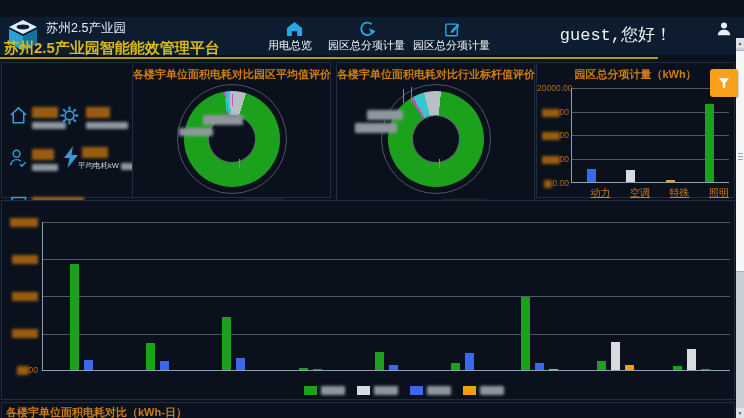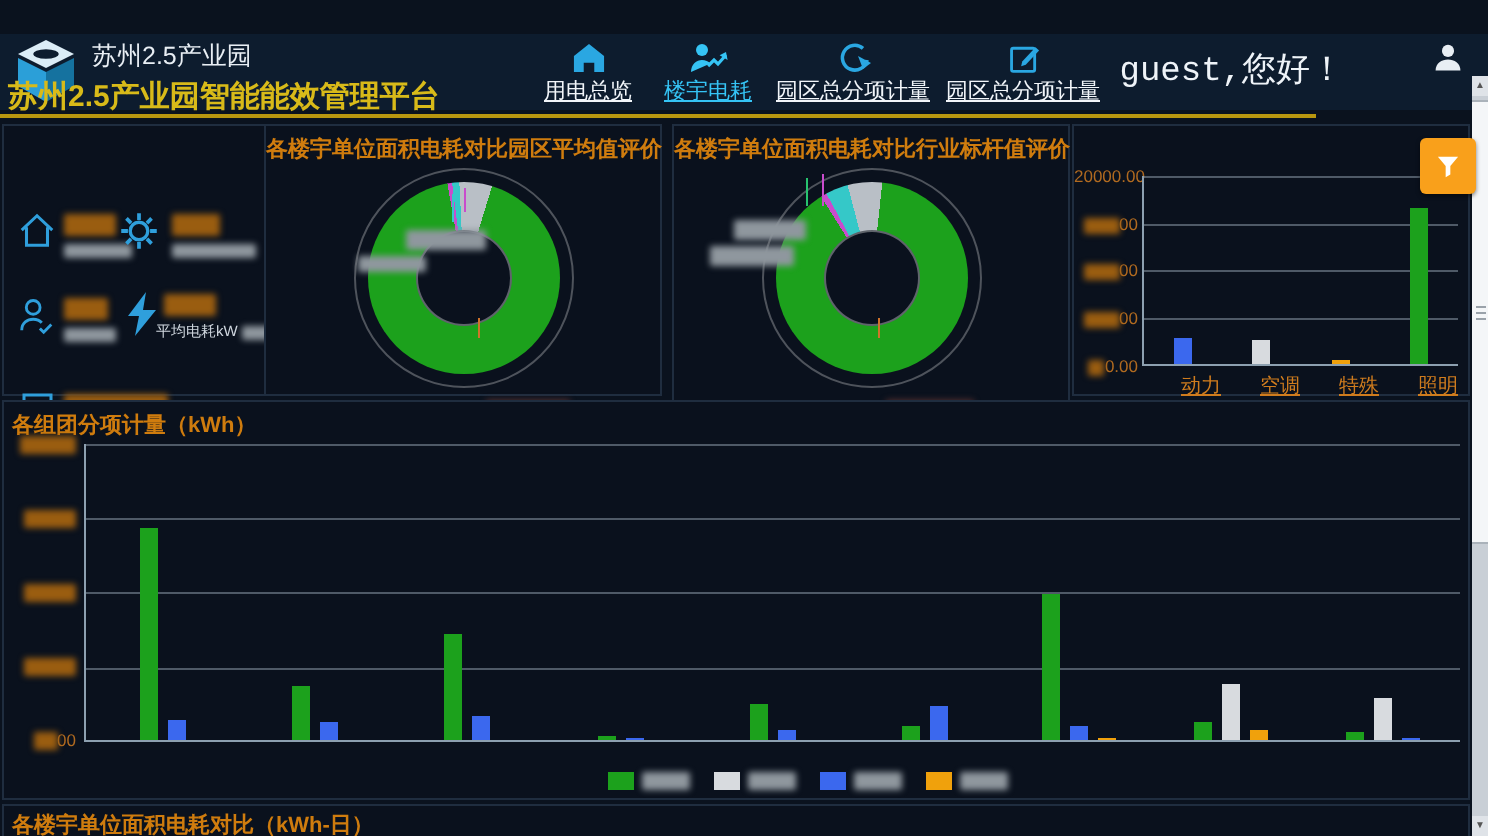--- a/index.html
+++ b/index.html
@@ -7,21 +7,21 @@
     width:744px;height:418px;position:relative;overflow:hidden;
     background:#0a121e;color:#dfe7ee;
     font-family:"Liberation Sans",sans-serif;
   }
   .abs{position:absolute;margin-top:32px;}
   
   .header{position:absolute;top:0;left:0;width:744px;height:38px;background:#0d1c2e;margin-top:17px;}
   .logo{position:absolute;left:6px;top:2px;width:34px;height:34px;}
   .app-title{position:absolute;left:46px;top:3px;font-size:12.5px;line-height:16px;color:#e8eef4;}
   .nav{position:absolute;left:264px;top:2px;display:flex;}
-  .nav-item{text-align:center;color:#f2f6fa;font-size:11px;cursor:pointer;padding:0 4px;min-width:52px;text-decoration:underline;}
+  .nav-item{color:#f2f6fa;font-size:11px;cursor:pointer;padding:0 4px;min-width:52px;}
   .nav-item .nico{height:19px;display:flex;align-items:center;justify-content:center;}
   .nav-item.active{color:#35c4f5;}
   .greeting{position:absolute;right:72px;top:6px;font-size:17px;color:#eef3f8;font-family:Liberation Mono, monospace;}
   .user-ic{position:absolute;right:12px;top:4px;}
   
   .titlebar-text{position:absolute;left:4px;top:39px;font-size:15px;font-weight:bold;color:#d8ba19;}
   .title-underline{position:absolute;left:0;top:57px;width:658px;height:2px;background:#b8960f;}
   
   .panel{position:absolute;background:#0a111d;border:1px solid #1f2d3f;box-sizing:border-box;}
   .panel-title{position:absolute;top:4px;left:0;right:0;text-align:center;font-size:11px;font-weight:bold;color:#cf7c0e;white-space:nowrap;}
@@ -72,31 +72,20 @@
   </div>
   <div class="nav">
     <div class="nav-item">
       <span class="nico">
         <svg width="17" height="16" viewBox="0 0 18 17">
             <path d="M9 1l8 6.5v8.5h-5.2v-5H6.2v5H1V7.5z" fill="#2aa7e2"></path>
           </svg>
       </span>
       <div>用电总览</div>
     </div>
-    <div class="nav-item active">
-      <span class="nico">
-        <svg width="20" height="16" viewBox="0 0 20 16">
-          <circle cx="7" cy="4" r="3" fill="#35c4f5"></circle>
-          <path d="M1.5 15c0-4 2.8-6 5.5-6 1.7 0 3.2.7 4.2 1.8z" fill="#35c4f5"></path>
-          <path d="M10 12l3-3 2 2 4-4.5" stroke="#35c4f5" stroke-width="1.6" fill="none"></path>
-          <polygon points="19,5 19.8,9 15.8,6.6" fill="#35c4f5"></polygon>
-        </svg>
-      </span>
-      <div>楼宇电耗</div>
-    </div>
     <div class="nav-item" style="min-width:76px">
       <span class="nico">
         <svg width="18" height="16" viewBox="0 0 18 16">
           <path d="M13.5 3.2A6.2 6.2 0 1 0 15.5 9" stroke="#2aa7e2" stroke-width="1.8" fill="none"></path>
           <polygon points="11,7 17.5,10.5 13.5,13.5" fill="#2aa7e2"></polygon>
         </svg>
       </span>
       <div>园区总分项计量</div>
     </div>
     <div class="nav-item" style="min-width:76px">
@@ -190,20 +179,21 @@
     </div>
   <span class="rd rd-g abs" style="left:30px;top:15px;width:36px;height:10px;"></span>
   <span class="rd rd-g abs" style="left:18px;top:28px;width:42px;height:10px;"></span>
   <span class="leader" style="left:66px;top:26px;height:14px;background:#27c36f;"></span>
   <span class="leader" style="left:74px;top:24px;height:16px;background:#c94ccc;"></span>
   <span class="leader" style="left:102px;top:96px;height:10px;background:#d0722a;"></span>
   <span class="rd rd-d abs" style="left:106px;top:105px;width:44px;height:13px;"></span>
 </div>
 
 <div class="panel" style="left:536px;top:62px;width:199px;height:136px;">
+  <div class="panel-title">园区总分项计量（kWh）</div>
   <div class="funnel-btn" style="right:-4px;top:6px;">
     <svg width="14" height="14" viewBox="0 0 18 18">
         <path d="M2.5 3h13l-5 6v5.5l-3 1.8V9z" fill="#fff"></path>
       </svg>
   </div>
   <div class="ylab" style="left:0;top:20px;width:32px;">20000.00</div>
   <div class="ylab" style="left:0;top:44px;width:32px;"><span class="rd rd-o" style="width:18px;height:8px;"></span><span>00</span></div>
   <div class="ylab" style="left:0;top:67px;width:32px;"><span class="rd rd-o" style="width:18px;height:8px;"></span><span>00</span></div>
   <div class="ylab" style="left:0;top:91px;width:32px;"><span class="rd rd-o" style="width:18px;height:8px;"></span><span>00</span></div>
   <div class="ylab" style="left:0;top:115px;width:32px;"><span class="rd rd-o" style="width:8px;height:8px;"></span><span>0.00</span></div>
@@ -229,21 +219,20 @@
   </div>
   <div class="cats" id="summary-cats" style="left:34px;top:123px;width:158px;">
       <span>动力</span>
       <span>空调</span>
       <span>特殊</span>
       <span>照明</span>
     </div>
 </div>
 
 <div class="panel" style="left:1px;top:200px;width:734px;height:200px;">
-  <div class="panel-title left">各组团分项计量（kWh）</div>
   <div class="ylab" style="left:2px;top:16px;width:34px;"><span class="rd rd-o" style="width:28px;height:9px;"></span></div>
   <div class="ylab" style="left:2px;top:53px;width:34px;"><span class="rd rd-o" style="width:26px;height:9px;"></span></div>
   <div class="ylab" style="left:2px;top:90px;width:34px;"><span class="rd rd-o" style="width:26px;height:9px;"></span></div>
   <div class="ylab" style="left:2px;top:127px;width:34px;"><span class="rd rd-o" style="width:26px;height:9px;"></span></div>
   <div class="ylab" style="left:2px;top:164px;width:34px;"><span class="rd rd-o" style="width:12px;height:9px;"></span><span>00</span></div>
   <div class="plot" style="left:40px;top:21px;width:688px;height:149px;">
     <div class="gline" style="top:0;"></div>
     <div class="gline" style="top:37px;"></div>
     <div class="gline" style="top:74px;"></div>
     <div class="gline" style="top:112px;"></div>

